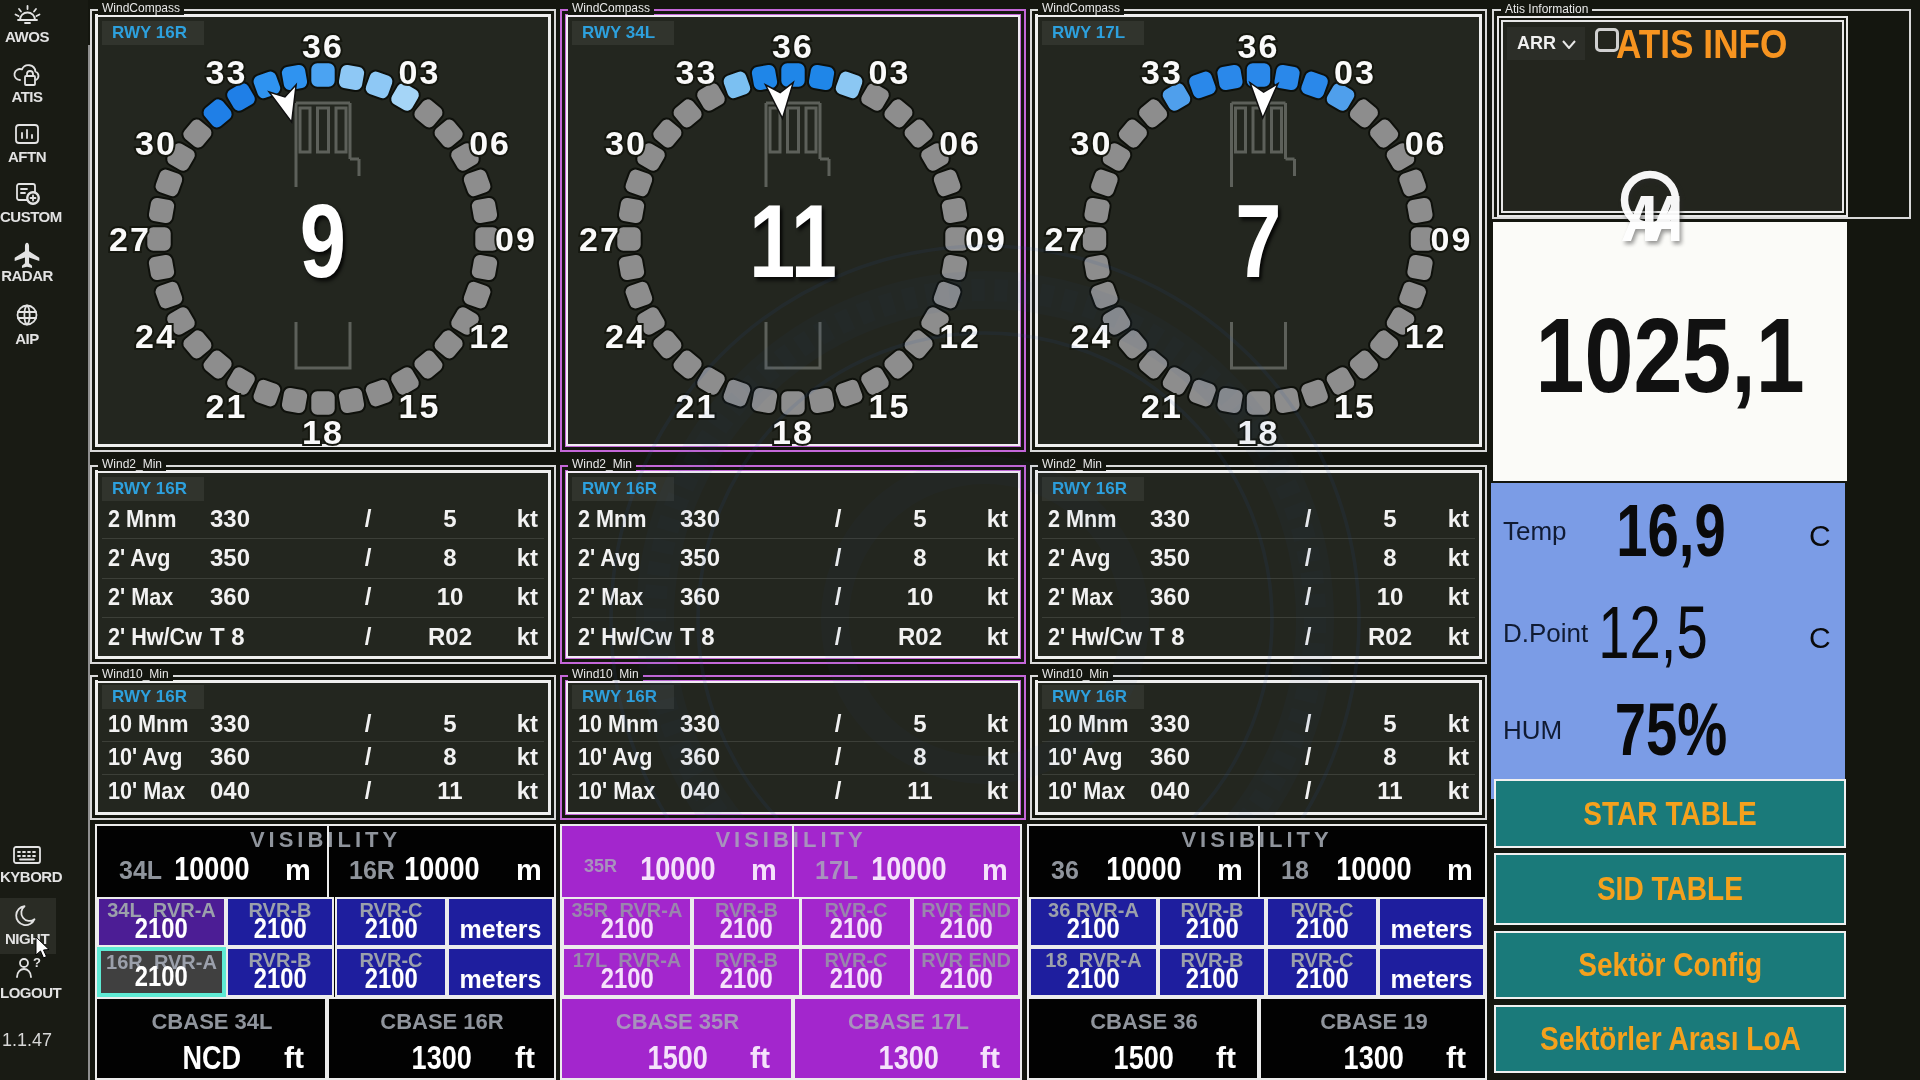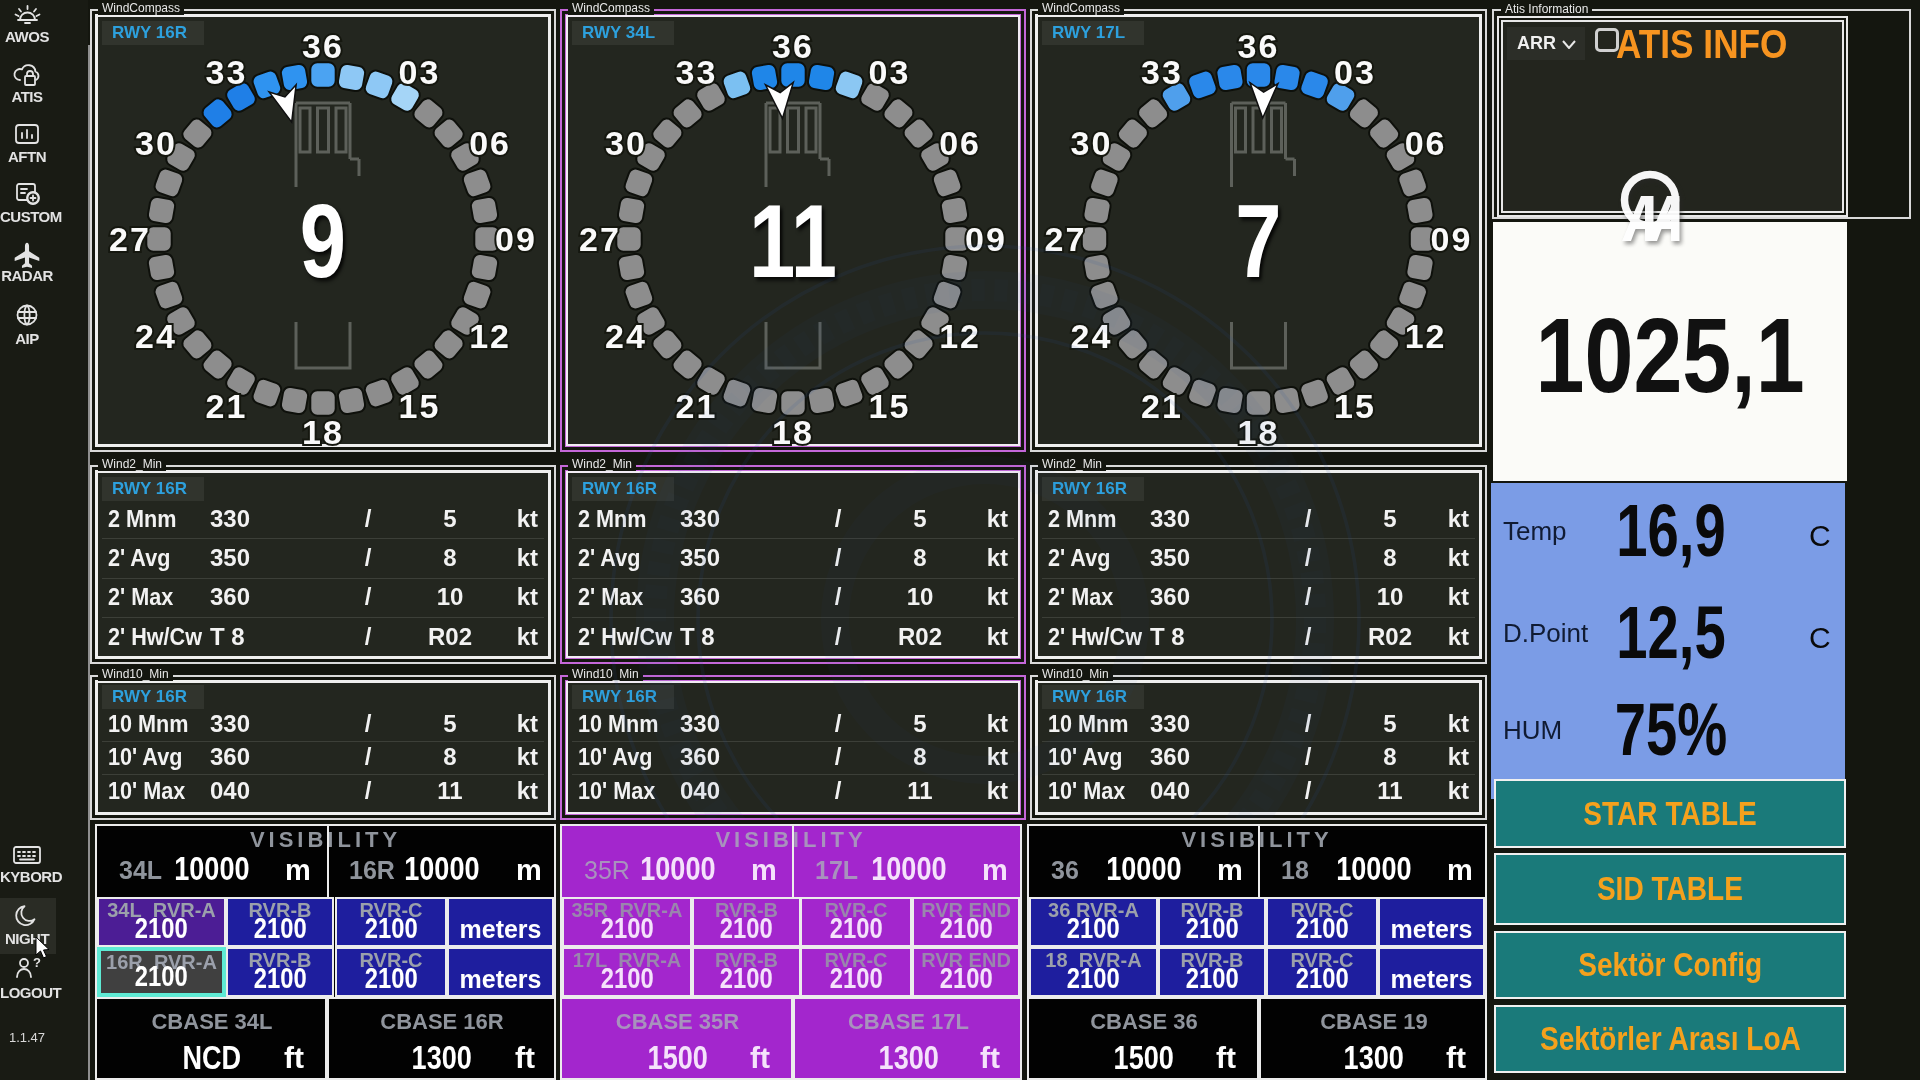--- a/index.html
+++ b/index.html
@@ -77,21 +77,21 @@
     </svg></div>
 <div class="sb-item sb-lbl" style="top:930px;z-index:6;left:0">NIGHT</div>
 <div class="sb-item" style="top:955px;z-index:6;left:0"><svg width="30" height="28" viewBox="0 0 30 28">
       <g stroke="#e3e3e3" stroke-width="1.8" fill="none" stroke-linecap="round" stroke-linejoin="round">
         <circle cx="12" cy="8" r="4"></circle>
         <path d="M5 22 c0-5 3.5-8 7-8 s7 3 7 8"></path>
         <text x="21" y="12" font-family="&quot;Liberation Sans&quot;, sans-serif" font-size="13" font-weight="bold" fill="#e3e3e3" stroke="none">?</text>
       </g>
     </svg></div>
 <div class="sb-item sb-lbl" style="top:984px;z-index:6;left:0">LOGOUT</div>
-<div class="sb-item" style="top:1030px;z-index:6;font-size:13px;color:#d8d8d8">1.1.47</div>
+<div class="sb-item" style="top:1030px;z-index:6;font-size:18px;color:#d8d8d8">1.1.47</div>
 <svg width="24" height="28" style="position:absolute;left:30px;top:935px;z-index:7" viewBox="0 0 24 28">
     <path d="M6 2 L6 20 L10.5 16 L13.5 23 L16.5 21.5 L13.5 15 L19 14.5 Z" fill="#ffffff" stroke="#000" stroke-width="1"></path>
   </svg>
 <div style="position:absolute;left:90px;top:9px;width:466px;height:443px">
     <div style="position:absolute;inset:0;border:2px solid #d9d9d9"></div>
     <div style="position:absolute;inset:5px;border:3px solid #efefef;background:#23261f">
       <svg width="450" height="427" viewBox="0 0 450 427" style="position:absolute;left:0;top:0;overflow:visible">
         <rect x="-12.7" y="-12.7" width="25.4" height="25.4" rx="7" fill="#4ba3f2" stroke="#0e100b" stroke-width="2" transform="translate(225.0,58.0) rotate(0)"></rect>
         <rect x="-12.7" y="-12.7" width="25.4" height="25.4" rx="7" fill="#8ec8f5" stroke="#0e100b" stroke-width="2" transform="translate(253.5,60.5) rotate(10)"></rect>
         <rect x="-12.7" y="-12.7" width="25.4" height="25.4" rx="7" fill="#8ec8f5" stroke="#0e100b" stroke-width="2" transform="translate(281.1,67.9) rotate(20)"></rect>
@@ -498,21 +498,21 @@
     <div style="position:absolute;left:0px;top:183px;width:230px;text-align:center;font-size:22px;font-weight:bold;color:#8f949c">CBASE 34L</div>
     <div style="position:absolute;left:0px;top:213px;width:230px;text-align:center;font-size:33px;font-weight:bold;color:#ffffff"><span class="sx">NCD</span></div>
     <div style="position:absolute;left:187px;top:215px;font-size:30px;font-weight:bold;color:#ffffff">ft</div>
     <div style="position:absolute;left:230px;top:183px;width:230px;text-align:center;font-size:22px;font-weight:bold;color:#8f949c">CBASE 16R</div>
     <div style="position:absolute;left:230px;top:213px;width:230px;text-align:center;font-size:33px;font-weight:bold;color:#ffffff"><span class="sx">1300</span></div>
     <div style="position:absolute;left:418px;top:215px;font-size:30px;font-weight:bold;color:#ffffff">ft</div>
   </div>
 <div style="position:absolute;left:560px;top:824px;width:462px;height:256px;background:#a326cd;border:2px solid #ececec;z-index:2">
     <div style="position:absolute;top:1px;left:0;width:100%;text-align:center;font-size:22px;font-weight:bold;letter-spacing:4px;color:#a892bd">VISIBILITY</div>
     <div style="position:absolute;left:230px;top:0;width:2px;height:71px;background:#ececec"></div>
-    <div style="position:absolute;left:22px;top:30px;font-size:25px;font-weight:normal;color:#a892bd">35R</div>
+    <div style="position:absolute;left:22px;top:30px;font-size:18px;font-weight:bold;color:#a892bd">35R</div>
     <div style="position:absolute;left:0px;top:24px;width:231px;text-align:center;font-size:33px;font-weight:bold;color:#f5e2fb"><span class="sx">10000</span></div>
     <div style="position:absolute;left:189px;top:28px;font-size:29px;font-weight:bold;color:#f5e2fb">m</div>
     <div style="position:absolute;left:253px;top:30px;font-size:25px;font-weight:bold;color:#a892bd">17L</div>
     <div style="position:absolute;left:231px;top:24px;width:231px;text-align:center;font-size:33px;font-weight:bold;color:#f5e2fb"><span class="sx">10000</span></div>
     <div style="position:absolute;left:420px;top:28px;font-size:29px;font-weight:bold;color:#f5e2fb">m</div>
     <div style="position:absolute;left:0px;top:71px;width:130px;height:50px;background:#a326cd;border:2px solid #ececec">
       <div style="position:absolute;top:0px;left:0;width:100%;text-align:center;font-size:20px;font-weight:bold;color:#9a86ad">35R&nbsp; RVR-A</div>
       <div style="position:absolute;bottom:0px;left:0;width:100%;text-align:center;font-size:29px;font-weight:bold;color:#f5e2fb"><span class="sx">2100</span></div>
     </div>
     <div style="position:absolute;left:130px;top:71px;width:109px;height:50px;background:#a326cd;border:2px solid #ececec">
@@ -625,21 +625,21 @@
 </g>
 </svg>
 <div style="position:absolute;left:1493px;top:222px;width:354px;height:259px;background:#fbfbf8;z-index:2">
     <div style="position:absolute;left:0;top:73px;width:100%;text-align:center;font-size:106px;font-weight:bold;color:#111"><span class="sx" style="transform:scaleX(0.83)">1025,1</span></div>
   </div>
 <div style="position:absolute;left:1491px;top:483px;width:354px;height:316px;background:#7b9ce6;z-index:2">
     <div style="position:absolute;left:12px;top:33px;font-size:26px;color:#101b33">Temp</div>
     <div style="position:absolute;left:90px;top:10px;width:180px;text-align:center;font-size:74px;font-weight:bold;color:#0a0a0a;line-height:76px"><span class="sx" style="transform:scaleX(0.76)">16,9</span></div>
     <div style="position:absolute;left:318px;top:36px;font-size:30px;color:#0a0a0a">C</div>
     <div style="position:absolute;left:12px;top:135px;font-size:26px;color:#101b33">D.Point</div>
-    <div style="position:absolute;left:90px;top:112px;width:180px;text-align:center;font-size:74px;font-weight:bold;color:#0a0a0a;line-height:76px"><span class="sx" style="transform:scaleX(0.76)">12,5</span></div>
+    <div style="position:absolute;left:90px;top:112px;width:180px;font-size:74px;font-weight:normal;color:#0a0a0a;line-height:76px"><span class="sx" style="transform:scaleX(0.76)">12,5</span></div>
     <div style="position:absolute;left:318px;top:138px;font-size:30px;color:#0a0a0a">C</div>
     <div style="position:absolute;left:12px;top:232px;font-size:26px;color:#101b33">HUM</div>
     <div style="position:absolute;left:90px;top:209px;width:180px;text-align:center;font-size:74px;font-weight:bold;color:#0a0a0a;line-height:76px"><span class="sx" style="transform:scaleX(0.76)">75%</span></div>
   </div>
 <div style="position:absolute;left:1494px;top:779px;width:352px;height:69px;background:#1a7a7a;border:2px solid #f0f0f0;z-index:2;display:flex;align-items:center;justify-content:center;font-size:33px;font-weight:bold;color:#f5a11d">
     <span class="sx" style="transform:scaleX(0.85)">STAR TABLE</span>
   </div>
 <div style="position:absolute;left:1494px;top:853px;width:352px;height:72px;background:#1a7a7a;border:2px solid #f0f0f0;z-index:2;display:flex;align-items:center;justify-content:center;font-size:33px;font-weight:bold;color:#f5a11d">
     <span class="sx" style="transform:scaleX(0.85)">SID TABLE</span>
   </div>

